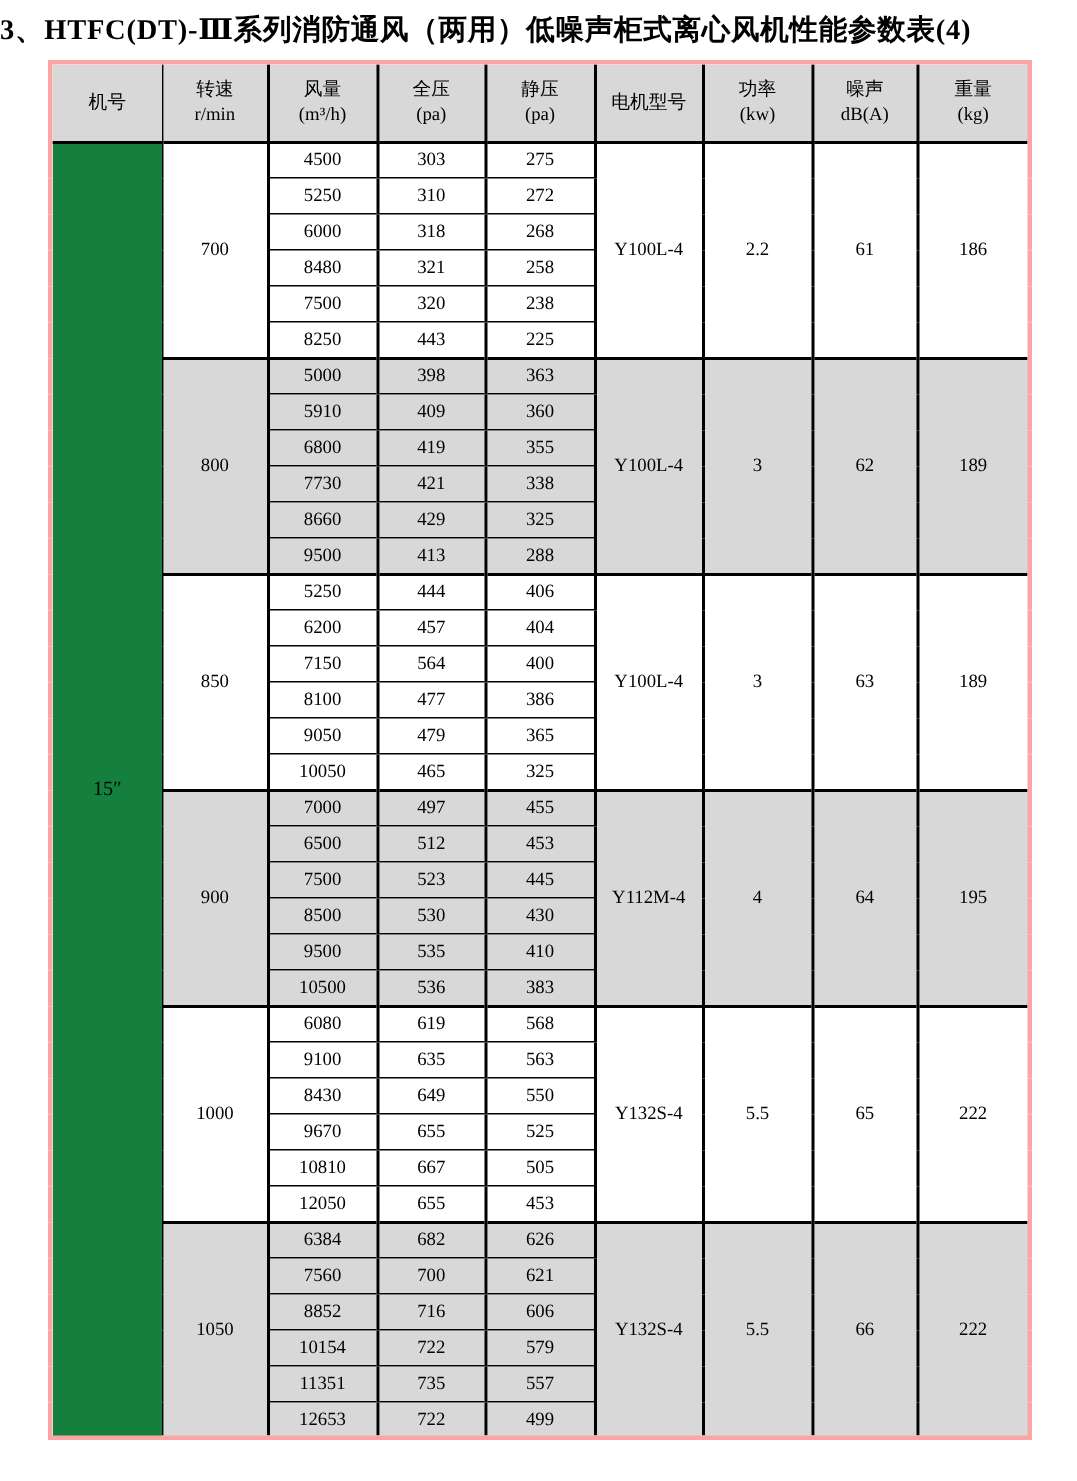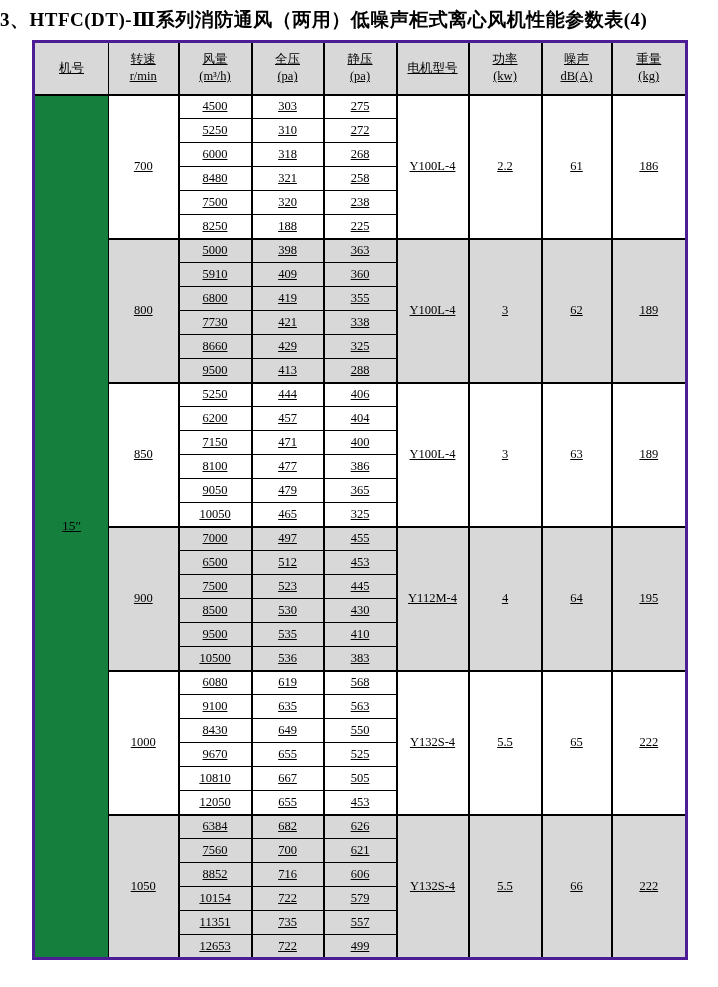--- a/index.html
+++ b/index.html
@@ -21,22 +21,21 @@
     font-weight: bold;
     white-space: nowrap;
     letter-spacing: 0.5px;
   }
   table.spec {
     position: absolute;
     top: 40px; left: 32px;
     width: 653px;
     border-collapse: collapse;
     table-layout: fixed;
-    border: 3px solid #4c1d95;
-    text-decoration: underline;
+    border: 3px solid #fca5a5;
   }
   th, td {
     border: 2px solid #000;
     border-top-width: 1px;
     border-bottom-width: 1px;
     text-align: center;
     vertical-align: middle;
     font-size: 12.5px;
     padding: 0;
     overflow: hidden;
@@ -143,21 +142,21 @@
           <td class="num">321</td>
           <td class="num">258</td>
         </tr>
         <tr>
           <td class="num">7500</td>
           <td class="num">320</td>
           <td class="num">238</td>
         </tr>
         <tr>
           <td class="num">8250</td>
-          <td class="num">188</td>
+          <td class="num">443</td>
           <td class="num">225</td>
         </tr>
         <tr class="section-start">
           <td class="speed g" rowspan="6">800</td>
           <td class="num g">5000</td>
           <td class="num g">398</td>
           <td class="num g">363</td>
           <td class="g" rowspan="6">Y100L-4</td>
           <td class="g" rowspan="6">3</td>
           <td class="g" rowspan="6">62</td>
@@ -198,21 +197,21 @@
           <td rowspan="6">63</td>
           <td rowspan="6">189</td>
         </tr>
         <tr>
           <td class="num">6200</td>
           <td class="num">457</td>
           <td class="num">404</td>
         </tr>
         <tr>
           <td class="num">7150</td>
-          <td class="num">471</td>
+          <td class="num">564</td>
           <td class="num">400</td>
         </tr>
         <tr>
           <td class="num">8100</td>
           <td class="num">477</td>
           <td class="num">386</td>
         </tr>
         <tr>
           <td class="num">9050</td>
           <td class="num">479</td>

